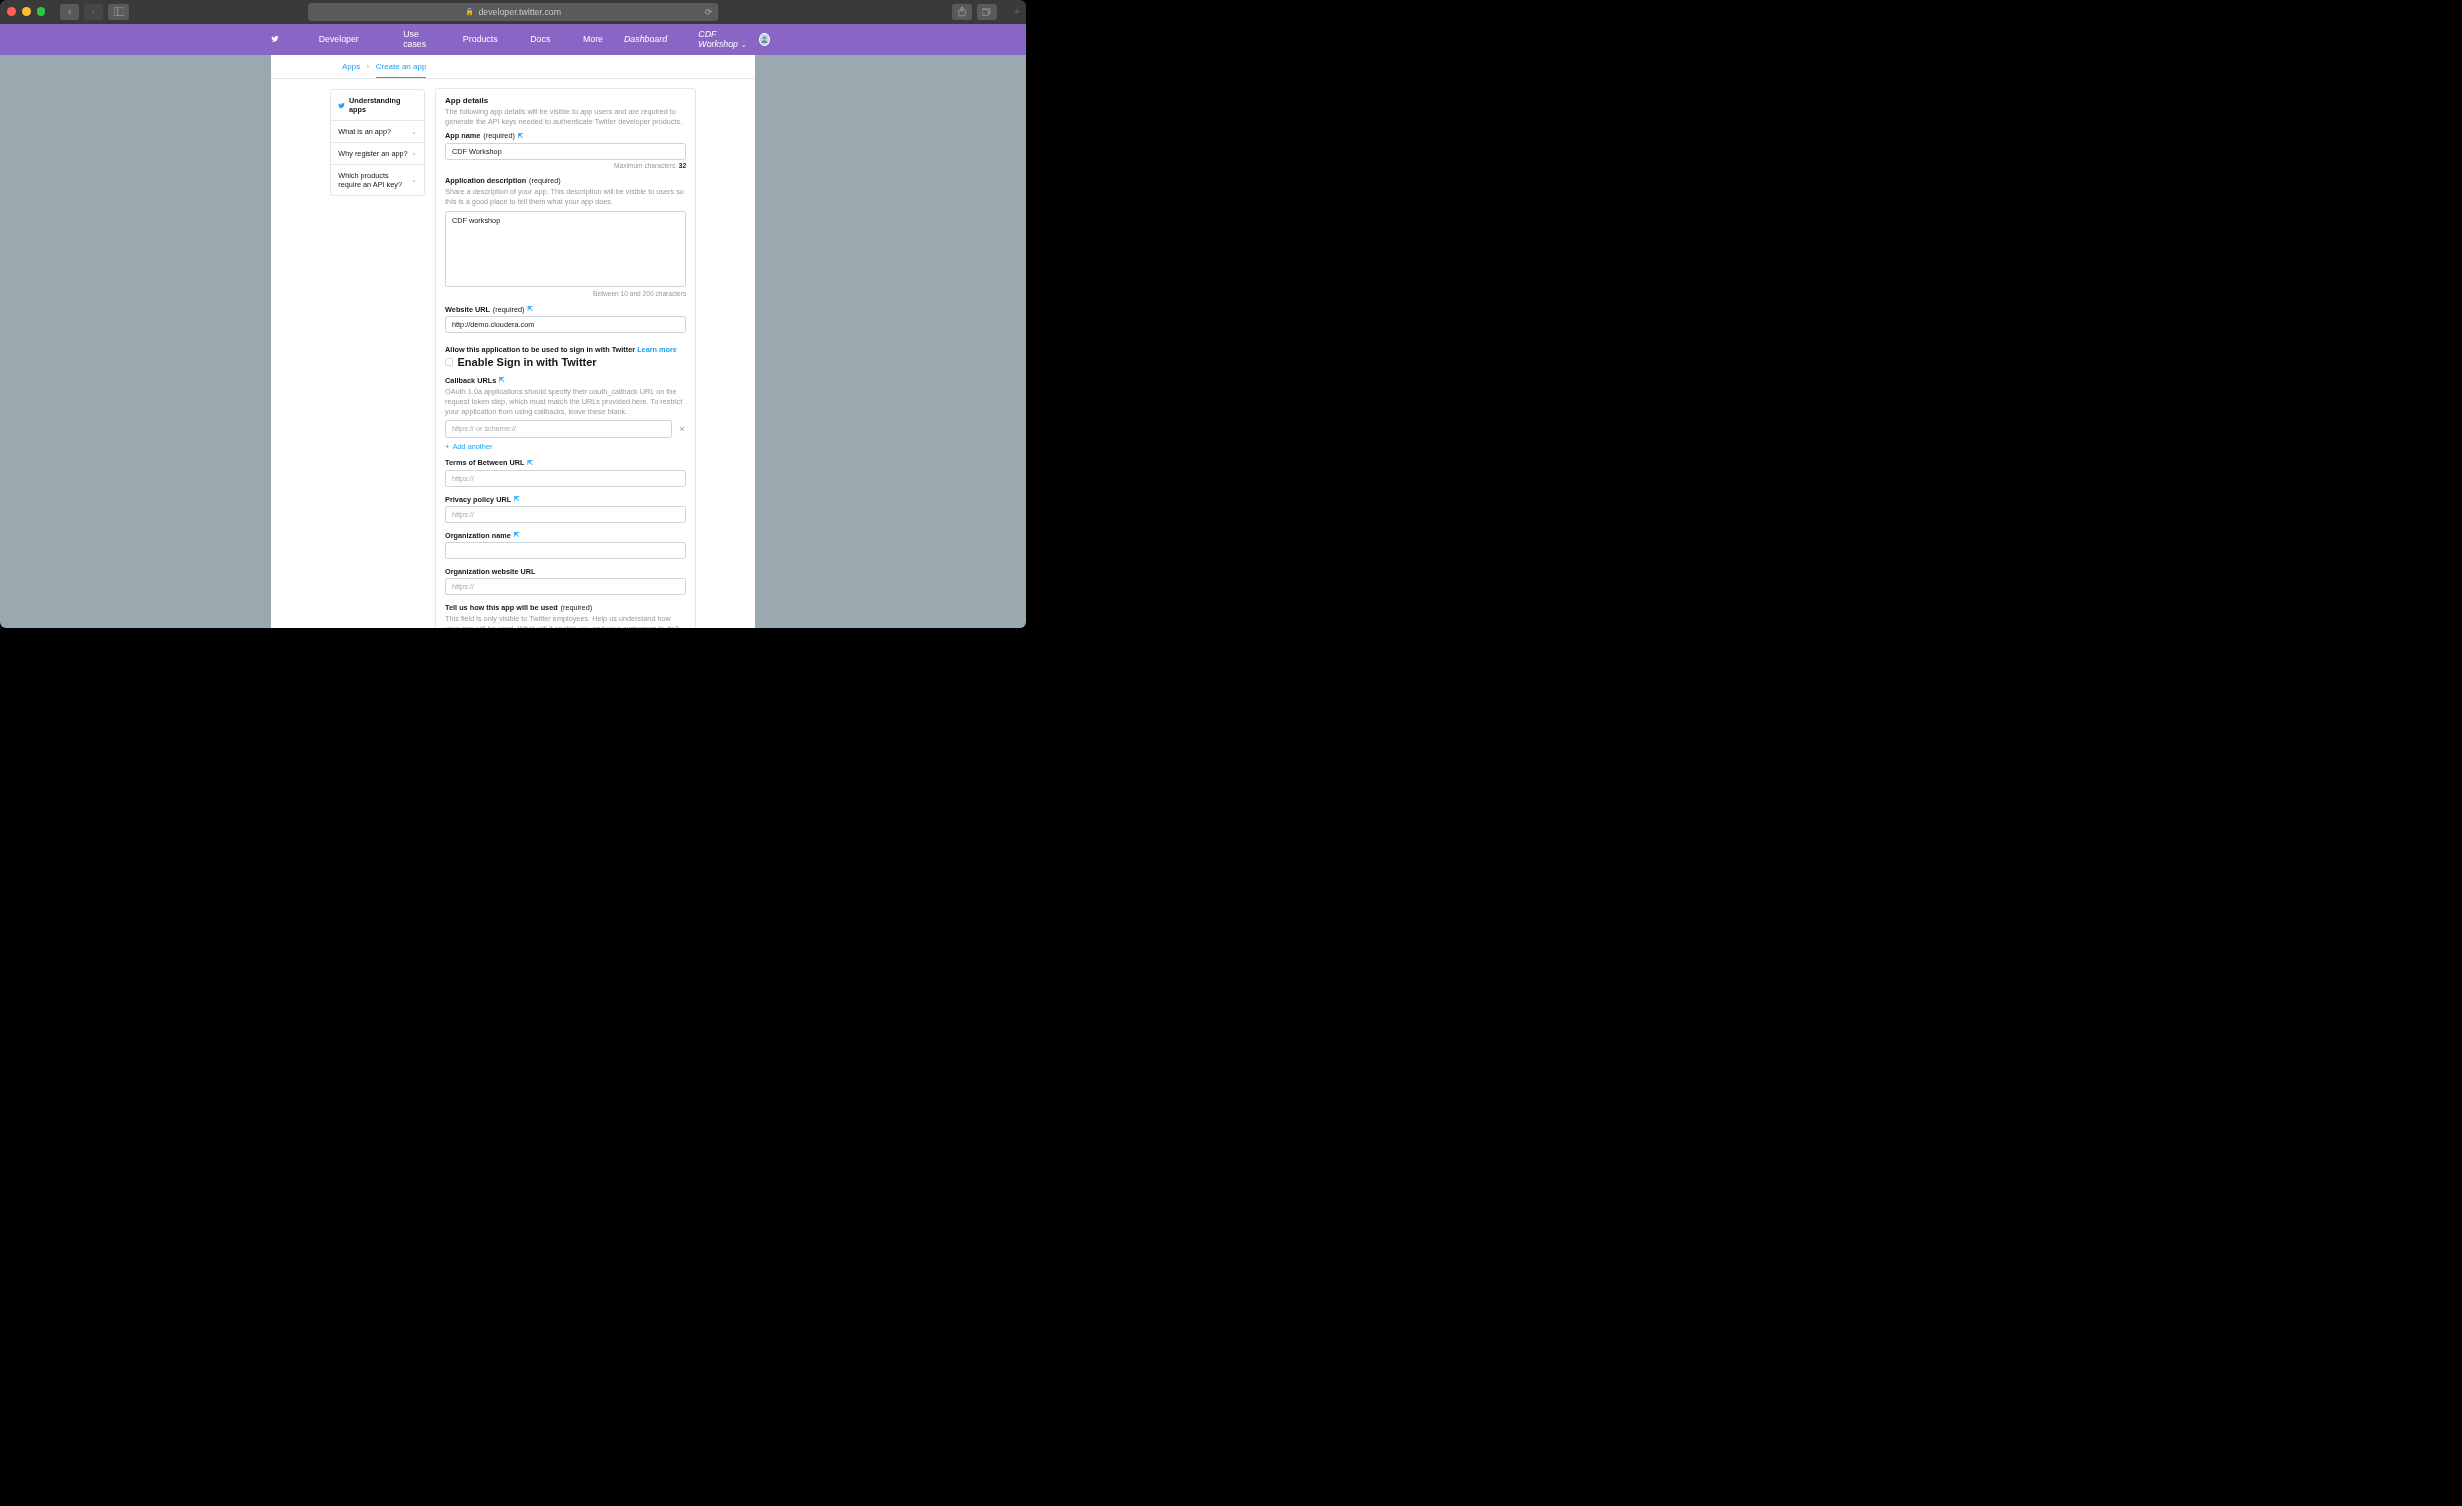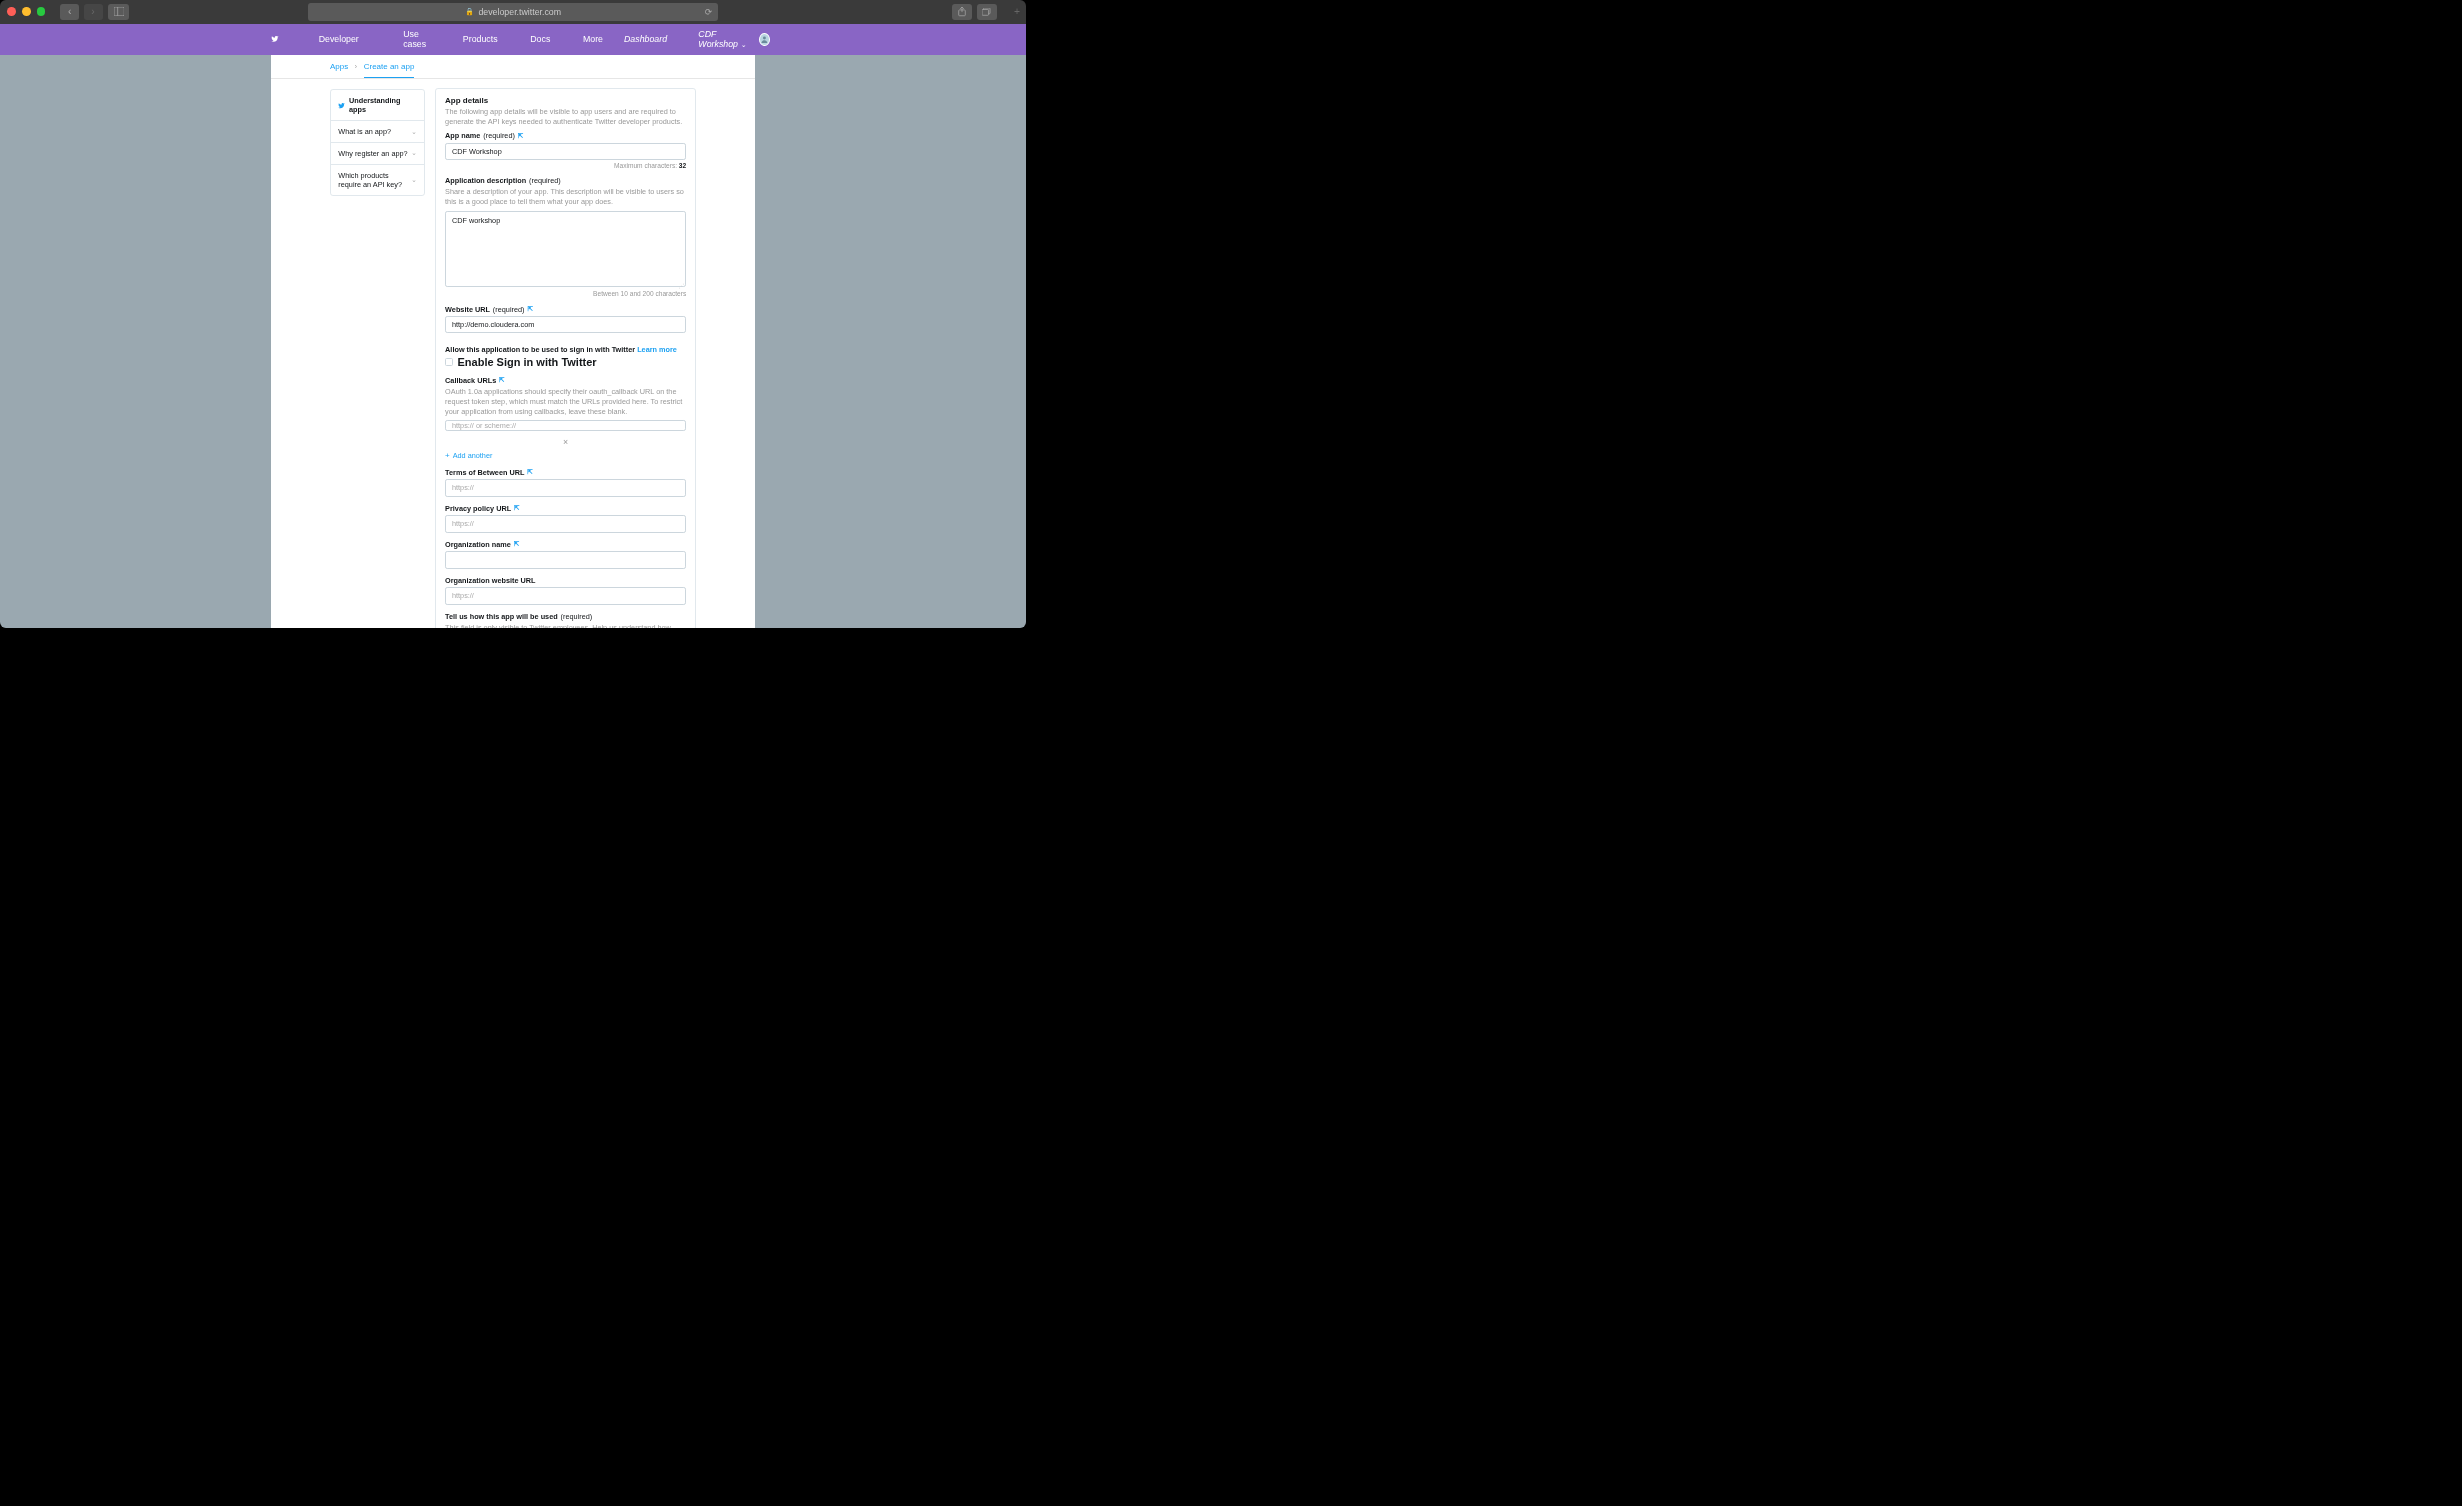--- a/index.html
+++ b/index.html
@@ -36,21 +36,21 @@
 .nav-left .dev { margin-right: 11.7px; }
 .nav-right { margin-left: auto; display: flex; align-items: center; gap: 10.3px; font-style: italic; }
 .avatar { width: 13px; height: 13px; border-radius: 50%; background: #b8d4e0; border: 0.7px solid #fff; display: flex; align-items: center; justify-content: center; }
 .chev { font-size: 6.6px; margin-left: 2.9px; }
 
 
 .page { flex: 1; background: #fff; width: 484px; margin: 0 auto; overflow-y: auto; }
 
 
 .breadcrumb { padding: 7.3px 59px; font-size: 8px; border-bottom: 0.7px solid #e6e6e6; }
-.breadcrumb a { color: #1da1f2; text-decoration: none; }
+.breadcrumb a { color: #1da1f2; text-decoration: none; margin-left: 12px; }
 .breadcrumb .sep { color: #999; margin: 0 4.4px; font-size: 6.6px; }
 .breadcrumb .current { color: #1da1f2; border-bottom: 1.5px solid #1da1f2; padding-bottom: 5.9px; }
 
 
 .main { display: flex; padding: 8.8px 59px 44px; gap: 10.3px; }
 
 
 .sidepanel { width: 95px; flex-shrink: 0; margin-top: 1.5px; }
 .sidepanel-box { border: 0.7px solid #e1e8ed; border-radius: 2.9px; overflow: hidden; }
 .sidepanel-header { padding: 5.9px 7.3px; font-size: 7.3px; font-weight: bold; color: #14171a; border-bottom: 0.7px solid #e1e8ed; display: flex; align-items: center; gap: 3.7px; }
@@ -69,21 +69,21 @@
 .popout { color: #1da1f2; font-size: 6.6px; cursor: pointer; }
 .field-desc { font-size: 7.3px; color: #999; line-height: 1.35; margin-bottom: 3.7px; }
 .text-input { width: 100%; height: 17.6px; border: 0.7px solid #ccd6dd; border-radius: 2.2px; padding: 0 5.9px; font-size: 7.3px; color: #14171a; background: #fff; }
 .text-input::placeholder { color: #aaa; }
 .textarea { width: 100%; height: 76px; border: 0.7px solid #ccd6dd; border-radius: 2.2px; padding: 4.4px 5.9px; font-size: 7.3px; color: #14171a; resize: none; font-family: inherit; background: #fff; line-height: 1.35; }
 .char-hint { font-size: 6.6px; color: #999; text-align: right; margin-top: 1.5px; }
 .char-hint b { color: #14171a; }
 .learn-more { color: #1da1f2; text-decoration: none; font-size: 7.3px; }
 .checkbox-row { display: flex; align-items: center; gap: 4.4px; margin-top: 2.9px; font-size: 11px; font-weight: bold; color: #14171a; }
 .checkbox { width: 8px; height: 8px; border: 0.7px solid #ccd6dd; border-radius: 1.5px; background: #fff; cursor: pointer; }
-.callback-row { display: flex; align-items: center; gap: 5.9px; flex-direction: column; }
+.callback-row { display: flex; align-items: center; gap: 5.9px; }
 .callback-row .text-input { flex: 1; }
 .remove-x { color: #999; font-size: 8.8px; cursor: pointer; padding: 0 1.5px; }
 .add-another { color: #1da1f2; font-size: 7.3px; cursor: pointer; display: flex; align-items: center; gap: 2.9px; margin-top: 4.4px; }
 .add-plus { font-size: 8px; }
 .resize-handle { display: flex; justify-content: flex-end; margin-top: -5.9px; margin-right: 1.5px; color: #ccc; font-size: 5.9px; }
 </style>
 </head>
 <body>
 
 <div class="window">

